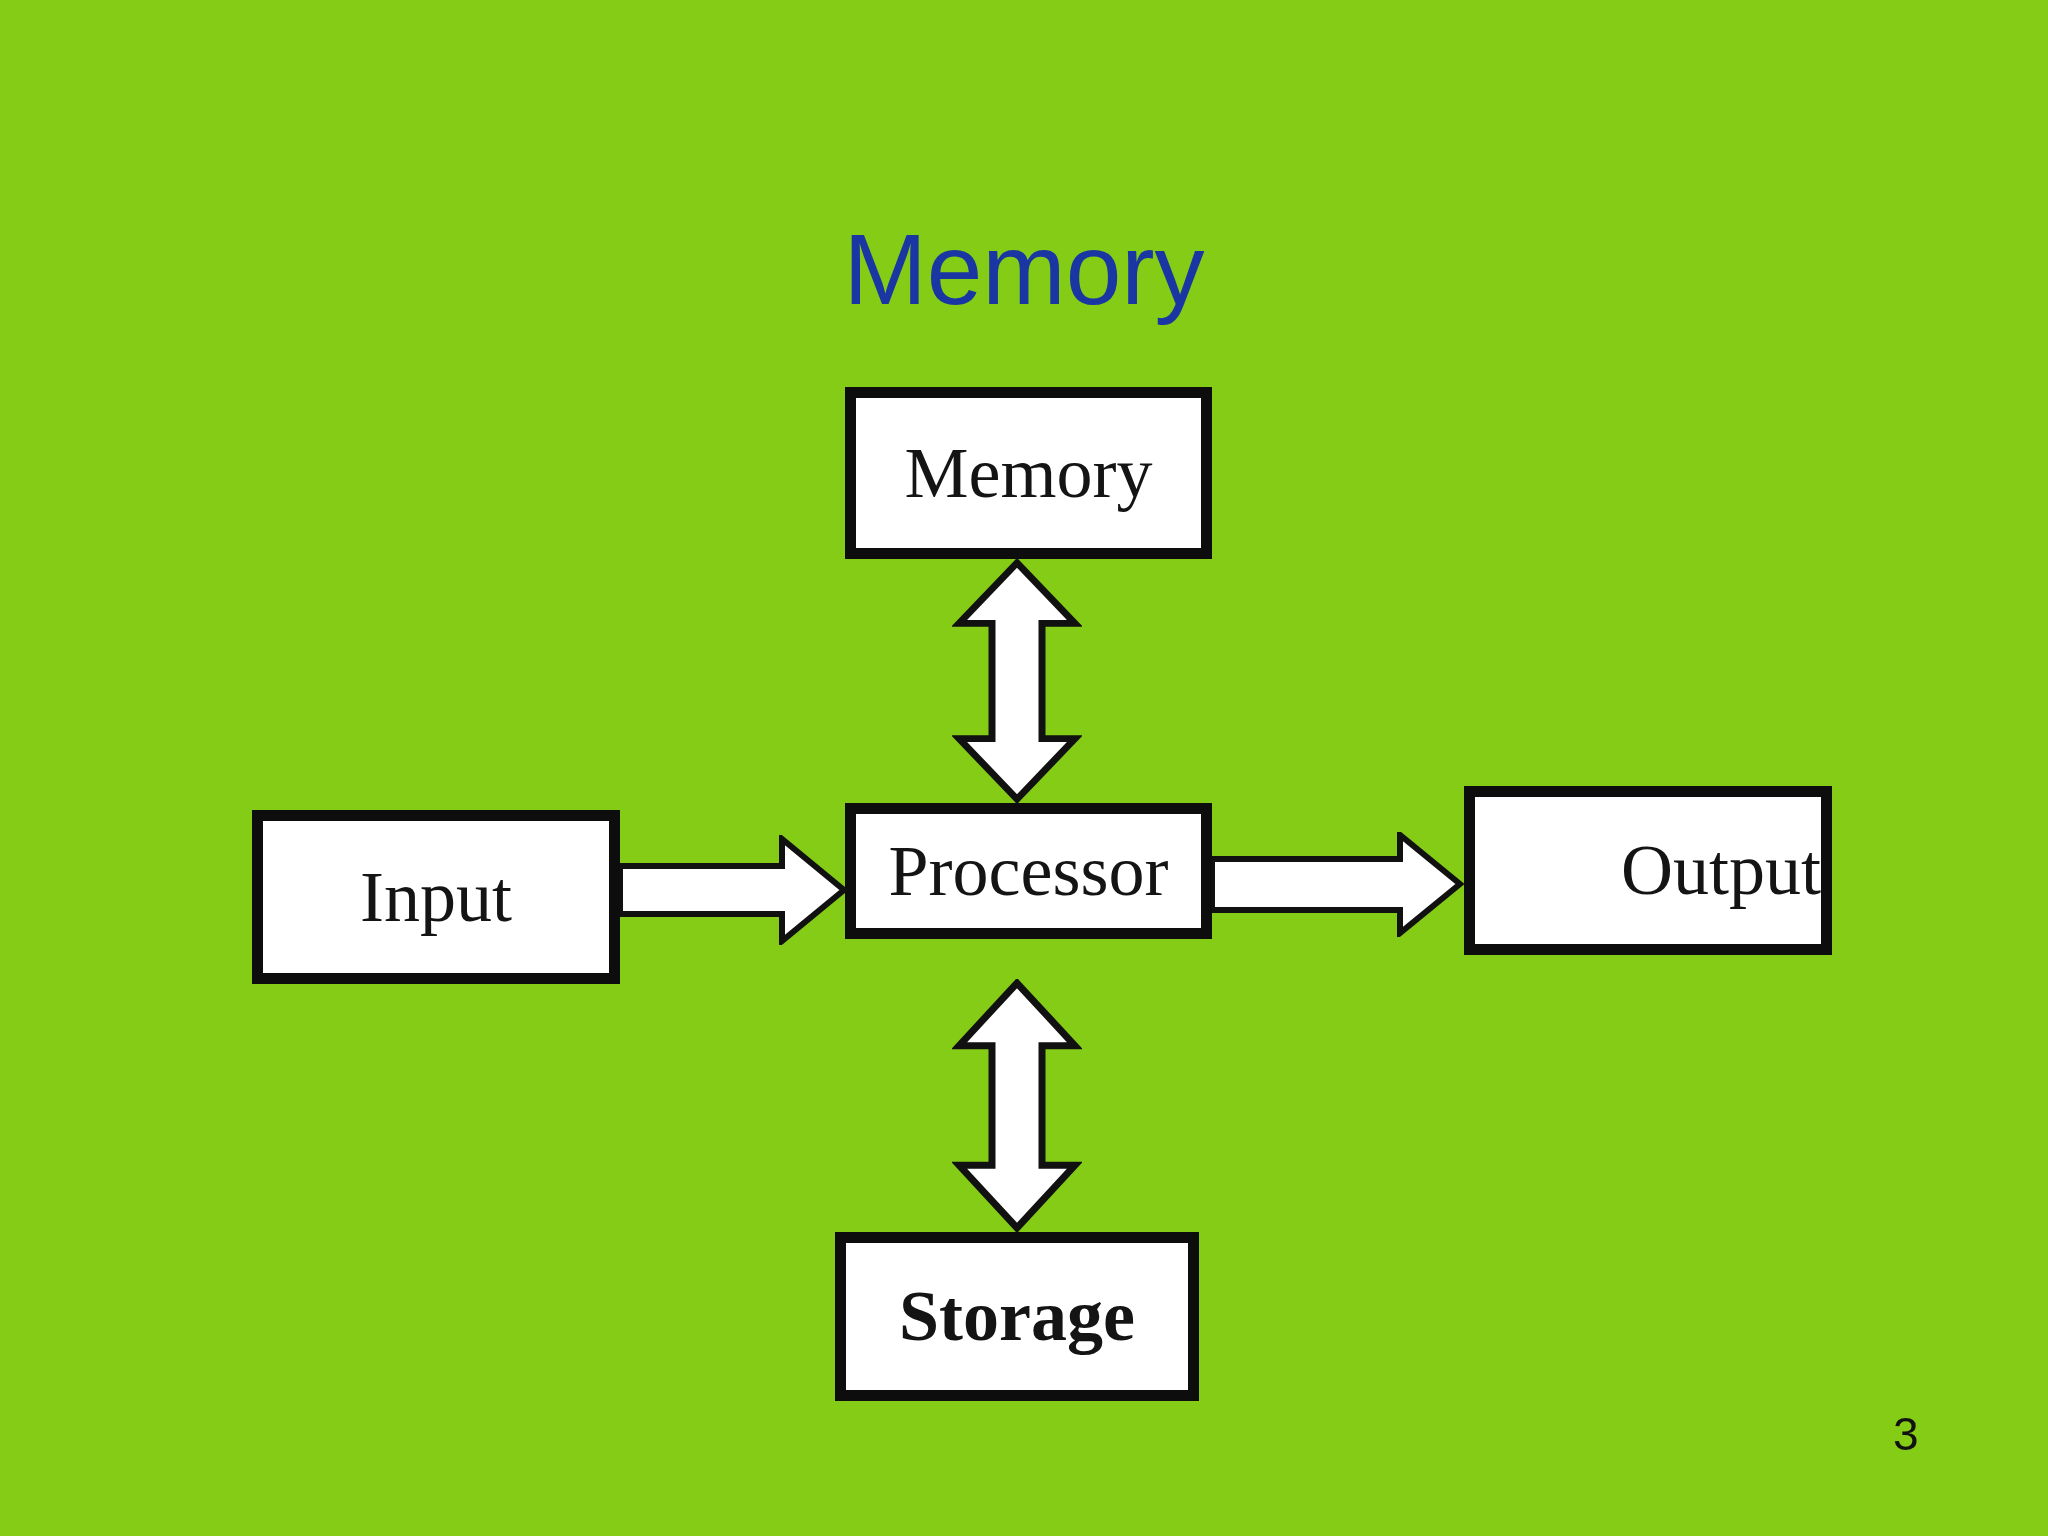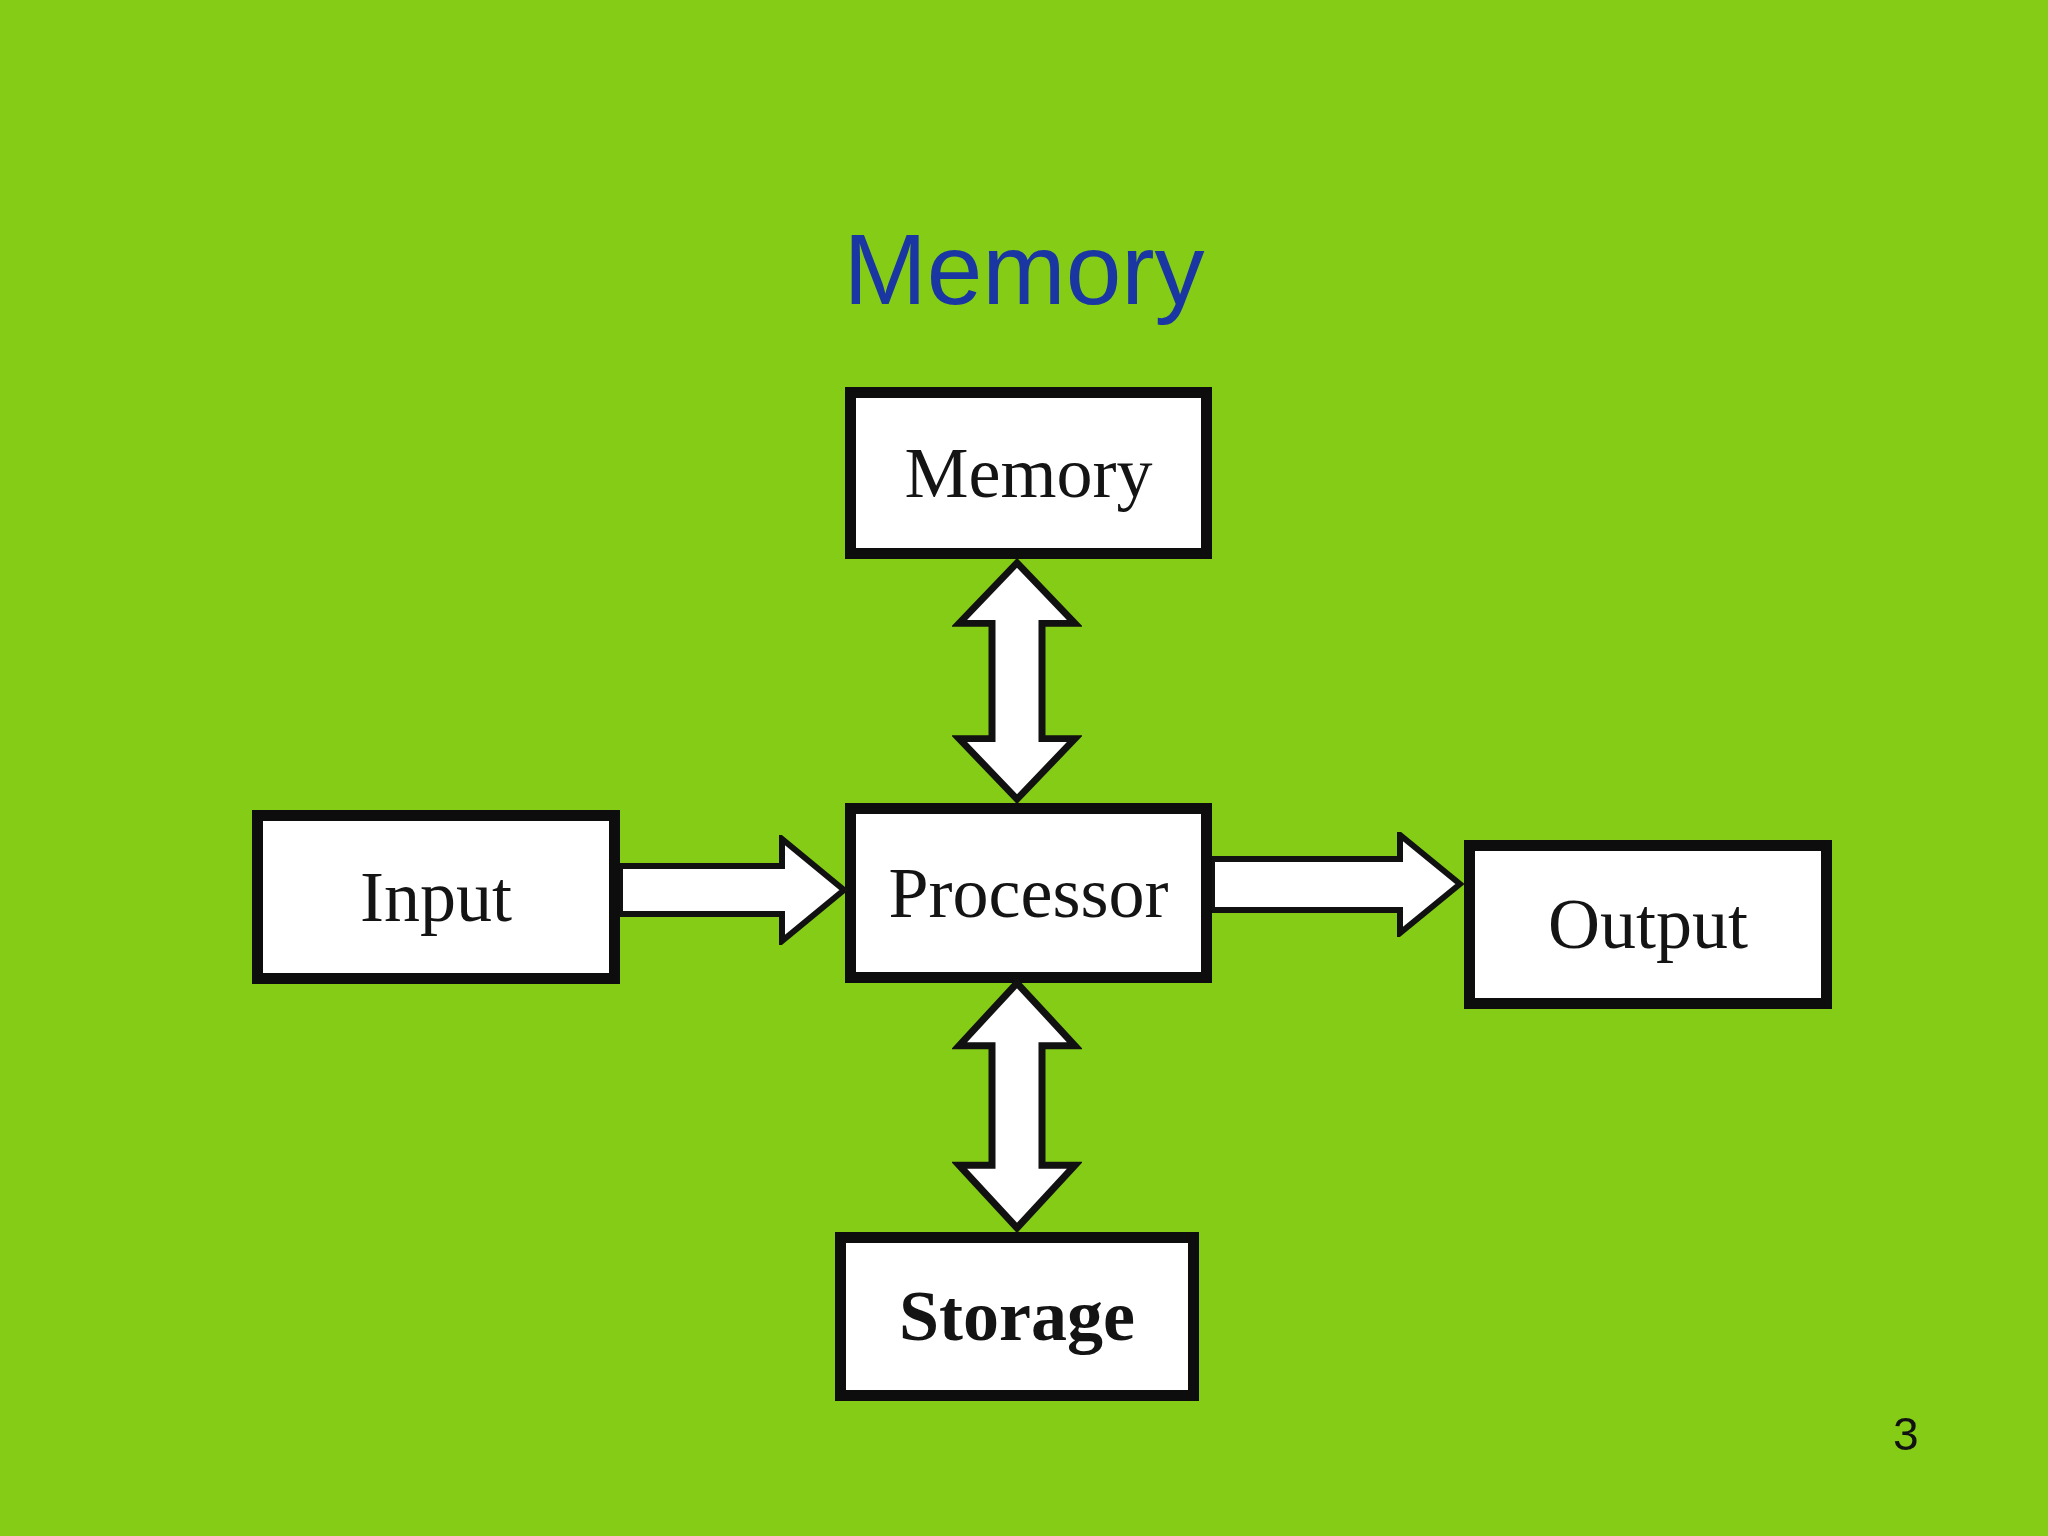--- a/index.html
+++ b/index.html
@@ -36,22 +36,22 @@
     display: flex;
     align-items: center;
     justify-content: center;
     font-family: "Liberation Serif", serif;
     font-size: 72px;
     color: #141414;
     white-space: nowrap;
   }
   .node-memory    { left: 845px;  top: 387px;  width: 367px; height: 172px; }
   .node-input     { left: 252px;  top: 810px;  width: 368px; height: 174px; }
-  .node-processor { left: 845px;  top: 803px;  width: 367px; height: 180px; align-items: center; }
-  .node-output    { left: 1464px; top: 840px;  width: 368px; height: 169px; }
+  .node-processor { left: 845px;  top: 803px;  width: 367px; height: 136px; align-items: center; }
+  .node-output    { left: 1464px; top: 786px;  width: 368px; height: 169px; justify-content: flex-end; }
   .node-storage   { left: 835px;  top: 1232px; width: 364px; height: 169px; font-weight: bold; }
   .arrow {
     position: absolute;
     display: block;
   }
   .arrow-mem-proc  { left: 952px;  top: 559px; width: 130px; height: 244px; }
   .arrow-proc-stor { left: 952px;  top: 979px; width: 130px; height: 253px; }
   .arrow-in-proc   { left: 620px;  top: 835px; width: 228px; height: 110px; }
   .arrow-proc-out  { left: 1212px; top: 832px; width: 252px; height: 105px; }
   .arrow polygon {

